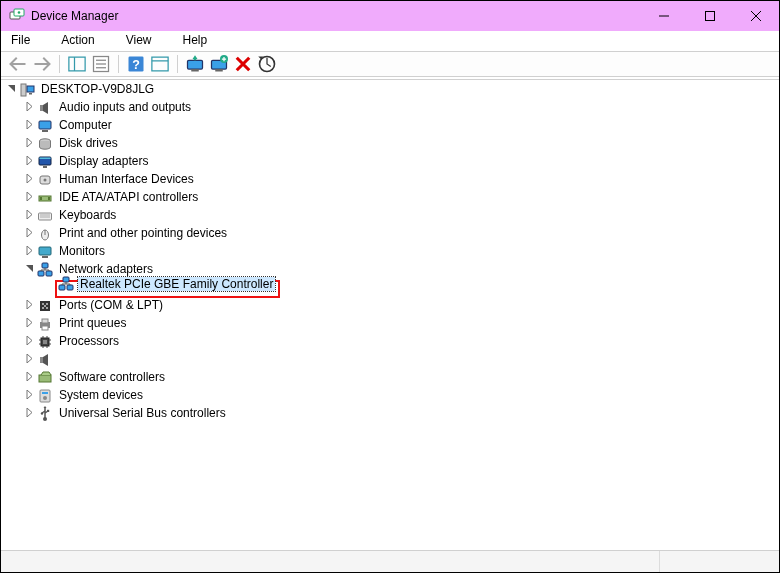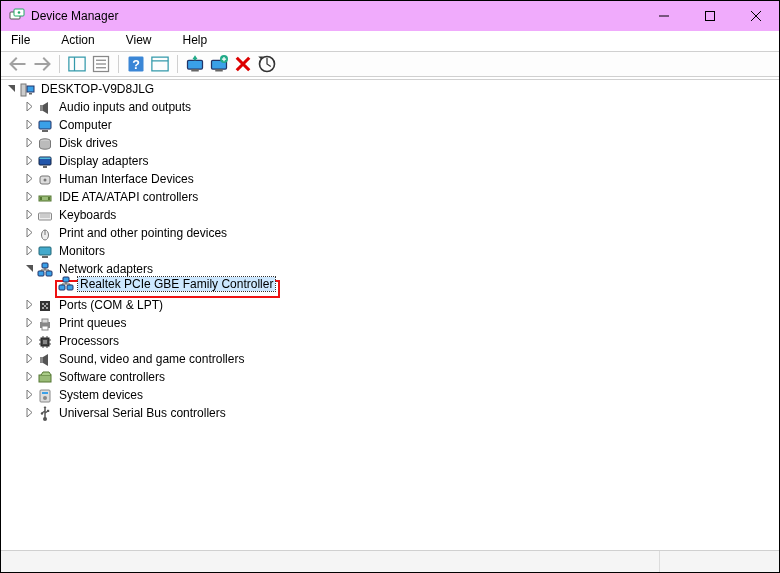--- a/index.html
+++ b/index.html
@@ -418,21 +418,20 @@
           <span class="arrow">
             <svg viewBox="0 0 9 9">
               <path d="M2 0 L7 4.5 L2 9 Z" fill="none" stroke="#777"></path>
             </svg>
           </span>
           <span class="node-icon">
             <svg viewBox="0 0 16 16" width="16" height="16">
               <use href="#i-speaker"></use>
             </svg>
           </span>
-          <span class="node-label">Sound, video and game controllers</span>
         </div>
         <div class="node">
           <span class="arrow">
             <svg viewBox="0 0 9 9">
               <path d="M2 0 L7 4.5 L2 9 Z" fill="none" stroke="#777"></path>
             </svg>
           </span>
           <span class="node-icon">
             <svg viewBox="0 0 16 16" width="16" height="16">
               <use href="#i-storage"></use>

